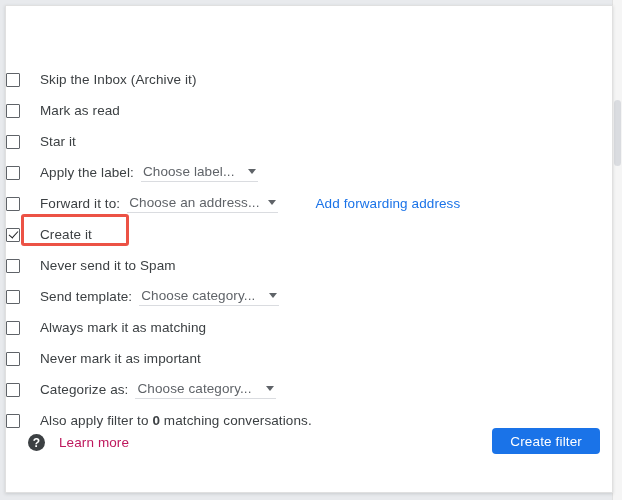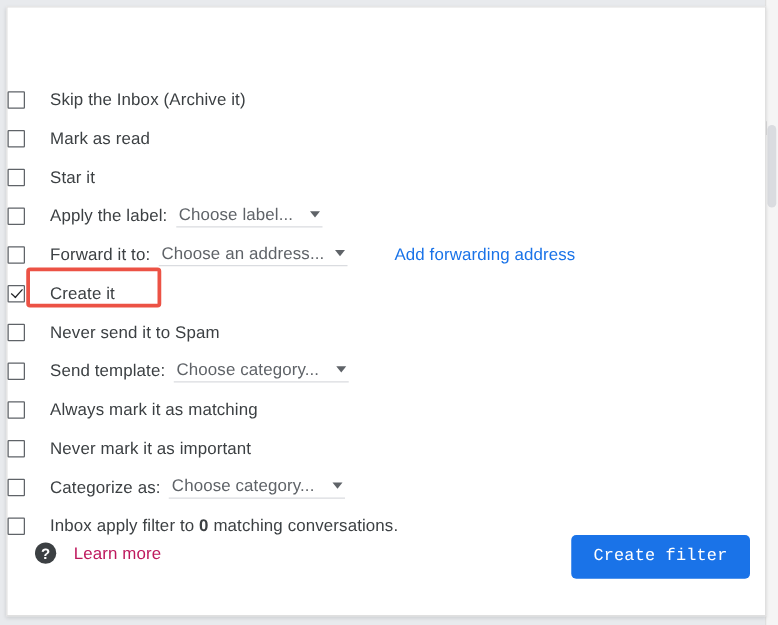--- a/index.html
+++ b/index.html
@@ -208,25 +208,25 @@
     color: #be185d;
     letter-spacing: 0.1px;
   }
   .create-filter-btn {
     position: absolute;
     right: 12px;
     top: 8px;
     background: #1a73e8;
     color: #fff;
     font-size: 13.5px;
-    font-family: Liberation Mono, monospace;
+    font-family: Liberation Sans, sans-serif;
     border: none;
     border-radius: 4px;
     padding: 0 18px;
-    height: 35px;
+    height: 26px;
     cursor: pointer;
     letter-spacing: 0.15px;
   }
 </style>
 </head>
 <body>
 
 <div class="bg-scrollbar">
   <div class="bg-scrollbar-thumb"></div>
 </div>
@@ -304,21 +304,21 @@
       <div class="cb"></div>
       <div class="row-label">Categorize as:</div>
       <div class="select">
         <span class="select-text">Choose category...</span>
         <span class="caret"></span>
       </div>
     </div>
 
     <div class="row">
       <div class="cb"></div>
-      <div class="row-label"><span>Inbox apply filter to </span><b>0</b><span> matching conversations.</span></div>
+      <div class="row-label"><span>Also apply filter to </span><b>0</b><span> matching conversations.</span></div>
     </div>
 
   </div>
 
   <div class="highlight-box"></div>
 
   <div class="footer">
     <div class="learn-more">
       <div class="help-icon">?</div>
       <div class="learn-more-label">Learn more</div>

